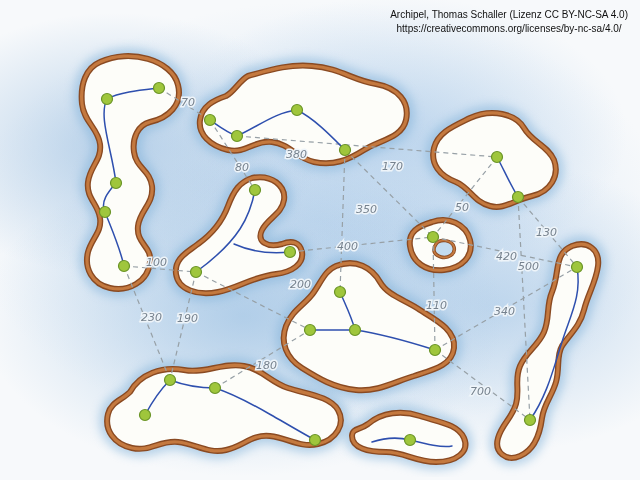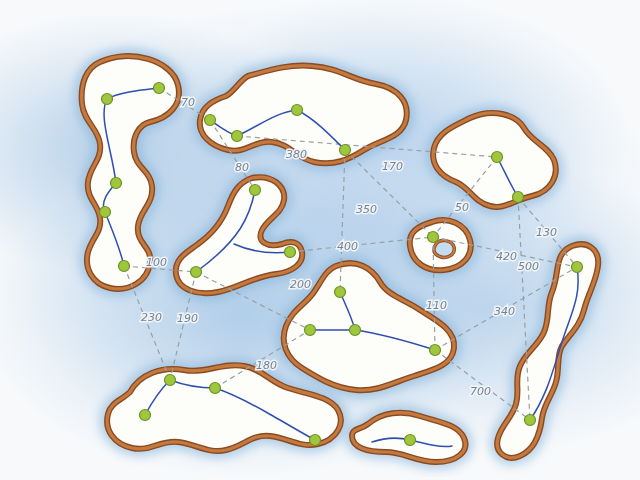--- a/index.html
+++ b/index.html
@@ -131,13 +131,17 @@
       <circle cx="355" cy="330" r="5.5" fill="#9fc63c" stroke="#6a9427" stroke-width="1.2"></circle>
       <circle cx="435" cy="350" r="5.5" fill="#9fc63c" stroke="#6a9427" stroke-width="1.2"></circle>
       <circle cx="170" cy="380" r="5.5" fill="#9fc63c" stroke="#6a9427" stroke-width="1.2"></circle>
       <circle cx="215" cy="388" r="5.5" fill="#9fc63c" stroke="#6a9427" stroke-width="1.2"></circle>
       <circle cx="145" cy="415" r="5.5" fill="#9fc63c" stroke="#6a9427" stroke-width="1.2"></circle>
       <circle cx="315" cy="440" r="5.5" fill="#9fc63c" stroke="#6a9427" stroke-width="1.2"></circle>
       <circle cx="577" cy="267" r="5.5" fill="#9fc63c" stroke="#6a9427" stroke-width="1.2"></circle>
       <circle cx="530" cy="420" r="5.5" fill="#9fc63c" stroke="#6a9427" stroke-width="1.2"></circle>
       <circle cx="410" cy="440" r="5.5" fill="#9fc63c" stroke="#6a9427" stroke-width="1.2"></circle>
     </svg>
+  <div class="attribution">
+    <div>Archipel, Thomas Schaller (Lizenz CC BY-NC-SA 4.0)</div>
+    <div>https://creativecommons.org/licenses/by-nc-sa/4.0/</div>
+  </div>
 </div>
 
 </body></html>

